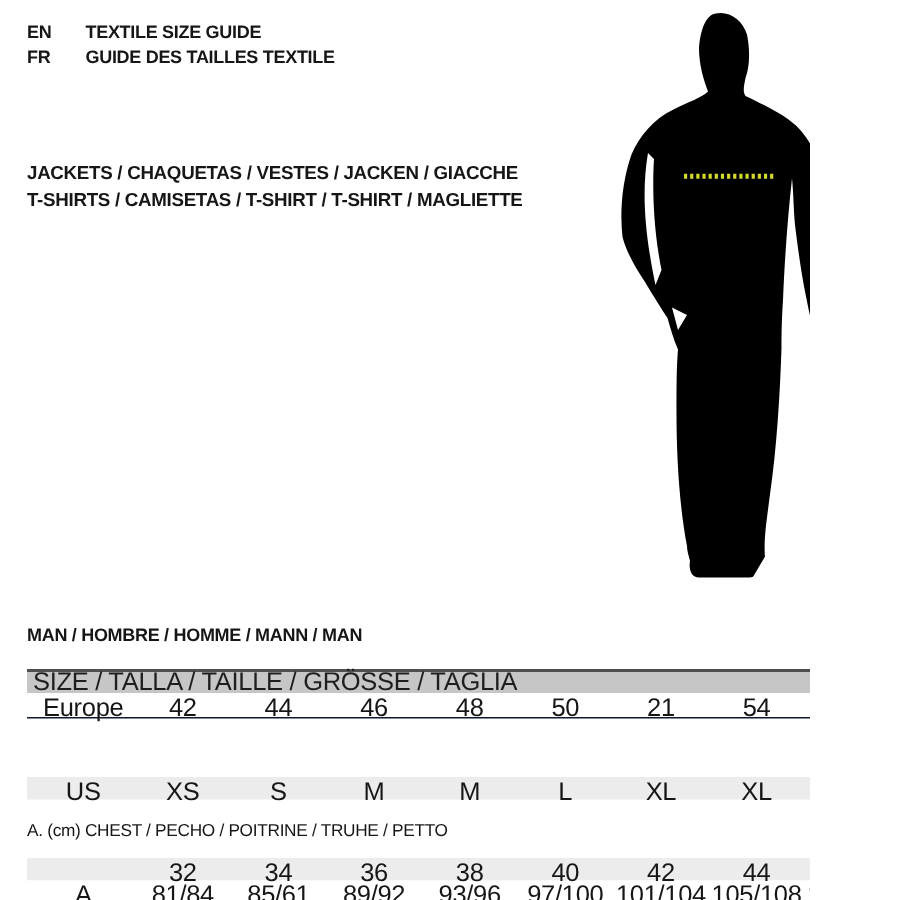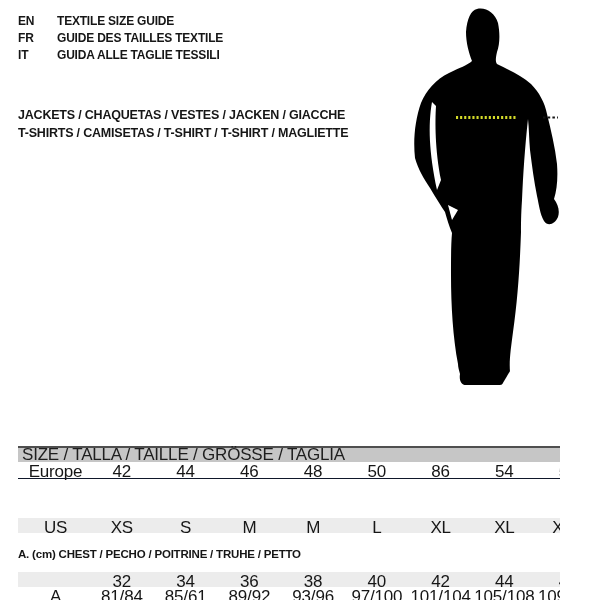--- a/index.html
+++ b/index.html
@@ -1,17 +1,17 @@
 <!DOCTYPE html>
 <html><head>
 <meta charset="utf-8">
 <style>
   html,body{margin:0;padding:0;background:#fff;}
   #page{position:relative;width:540px;height:600px;background:#ffffff;overflow:hidden;
-        font-family:"Liberation Sans","DejaVu Sans",sans-serif;color:#161616;letter-spacing:-0.2px;padding-left:20px;}
+        font-family:"Liberation Sans","DejaVu Sans",sans-serif;color:#161616;letter-spacing:-0.2px;}
 
   
   .langs{position:absolute;left:18px;top:13px;font-weight:700;font-size:12px;line-height:17px;}
   .lang-row{white-space:nowrap;}
   .lang-code{display:inline-block;width:39px;}
 
   
   .cats{position:absolute;left:18px;top:107px;font-weight:700;font-size:12.5px;line-height:17.5px;white-space:nowrap;}
 
   
@@ -24,31 +24,30 @@
   .size-table{position:absolute;left:18px;top:446px;width:582px;border-top:2px solid #4f4f4f;font-size:17px;}
   .thead{background:#c6c6c6;height:14px;display:flex;align-items:center;padding-left:4px;color:#1e1e1e;}
   .trow{display:grid;grid-template-columns:72px repeat(8,1fr);align-items:center;height:15px;background:#fff;}
   .trow-0{height:16px;border-bottom:1px solid #0f172a;}
   .trow-1,.trow-2{background:#ececec;margin-top:39px;}
   .trow-3{height:17px;}
   .tlabel{padding-left:3px;text-align:left;}
   .tval{text-align:center;}
 
   
-  .footnote{position:absolute;left:18px;top:548px;font-weight:700;font-size:11.5px;}
+  .footnote{position:absolute;left:18px;top:548px;font-weight:400;font-size:11.5px;}
 </style>
 </head>
 <body>
 
 <div id="page">
 
   <div class="langs">
       <div class="lang-row"><span class="lang-code">EN</span><span class="lang-label">TEXTILE SIZE GUIDE</span></div>
       <div class="lang-row"><span class="lang-code">FR</span><span class="lang-label">GUIDE DES TAILLES TEXTILE</span></div>
-      <div class="lang-row"><span class="lang-code">IT</span><span class="lang-label">GUIDA ALLE TAGLIE TESSILI</span></div>
     </div>
 
   <div class="cats">
     <div>JACKETS / CHAQUETAS / VESTES / JACKEN / GIACCHE</div>
     <div>T-SHIRTS / CAMISETAS / T-SHIRT / T-SHIRT / MAGLIETTE</div>
   </div>
 
   <svg class="figure" viewBox="390 0 210 420" xmlns="http://www.w3.org/2000/svg">
 
     <path fill="#000000" d="
@@ -91,32 +90,33 @@
 
     <path fill="#ffffff" d="M 500,388 L 513,366 L 519,384 Z"></path>
 
     <line x1="456" y1="117.5" x2="517" y2="117.5" stroke="#d4db2a" stroke-width="3.2" stroke-dasharray="2.1 2"></line>
 
     <line x1="543" y1="117.5" x2="558" y2="117.5" stroke="#141414" stroke-width="1.8" stroke-dasharray="2.5 2.2"></line>
 
     <text x="563" y="123" font-size="14" font-weight="600" fill="#141414" font-family="Liberation Sans, DejaVu Sans, sans-serif">A</text>
   </svg>
 
+  <div class="man-title">MAN / HOMBRE / HOMME / MANN / MAN</div>
 
   <div class="size-table">
     <div class="thead">SIZE / TALLA / TAILLE / GRÖSSE / TAGLIA</div>
     <div>
         <div class="trow trow-0">
           <div class="tval tlabel">Europe</div>
           <div class="tval">42</div>
           <div class="tval">44</div>
           <div class="tval">46</div>
           <div class="tval">48</div>
           <div class="tval">50</div>
-          <div class="tval">86</div>
+          <div class="tval">21</div>
           <div class="tval">54</div>
           <div class="tval">56</div>
         </div>
         <div class="trow trow-1">
           <div class="tval tlabel">US</div>
           <div class="tval">XS</div>
           <div class="tval">S</div>
           <div class="tval">M</div>
           <div class="tval">M</div>
           <div class="tval">L</div>

